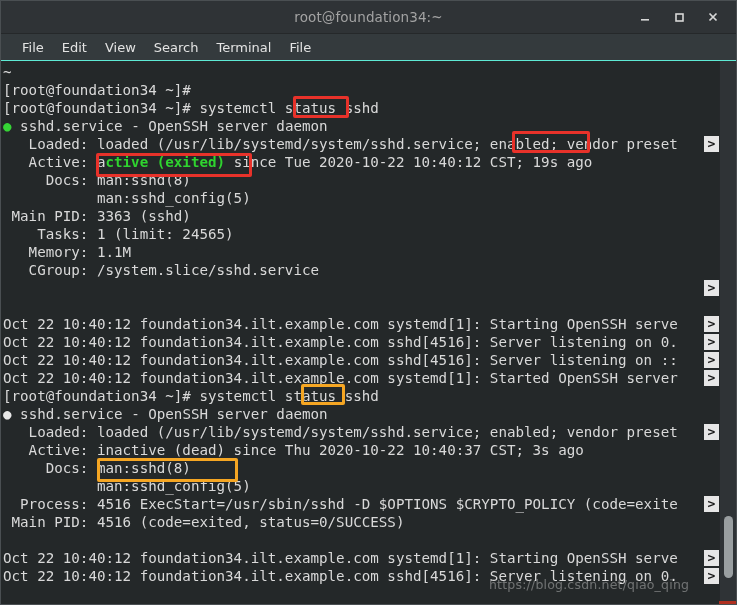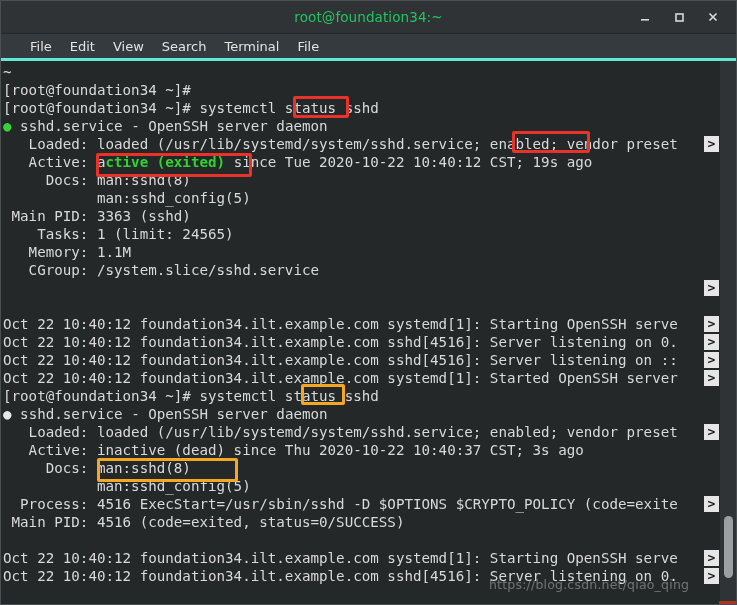--- a/index.html
+++ b/index.html
@@ -21,43 +21,43 @@
   #titlebar {
     height: 33px; min-height: 33px;
     background: #2f3336;
     display: flex; align-items: center;
     position: relative;
     border-bottom: 1px solid #25282a;
   }
   #title-text {
     position: absolute; left: 0; right: 0;
     text-align: center;
-    color: #22c55e;
+    color: #a3a3a3;
     font-family: "DejaVu Sans", sans-serif;
     font-size: 13.5px;
     letter-spacing: .1px;
   }
   #win-controls {
     margin-left: auto; display: flex; align-items: center;
     gap: 0px; padding-right: 6px; z-index: 3;
   }
   .wc {
     width: 34px; height: 26px;
     display: flex; align-items: center; justify-content: center;
     color: #d7d7d7; font-family: "DejaVu Sans", sans-serif;
     font-size: 13px; cursor: default;
   }
   .wc svg { display: block; }
   
   #menubar {
     height: 27px; min-height: 27px;
     background: #343a3d;
     display: flex; align-items: center;
-    padding-left: 20px;
-    border-bottom: 3px solid #5eead4;
+    padding-left: 12px;
+    border-bottom: 1px solid #5eead4;
   }
   .menu-item {
     color: #e3e3e3;
     font-family: "DejaVu Sans", sans-serif;
     font-size: 13px;
     padding: 3px 9px;
     cursor: default;
   }
   
   #term-wrap {

